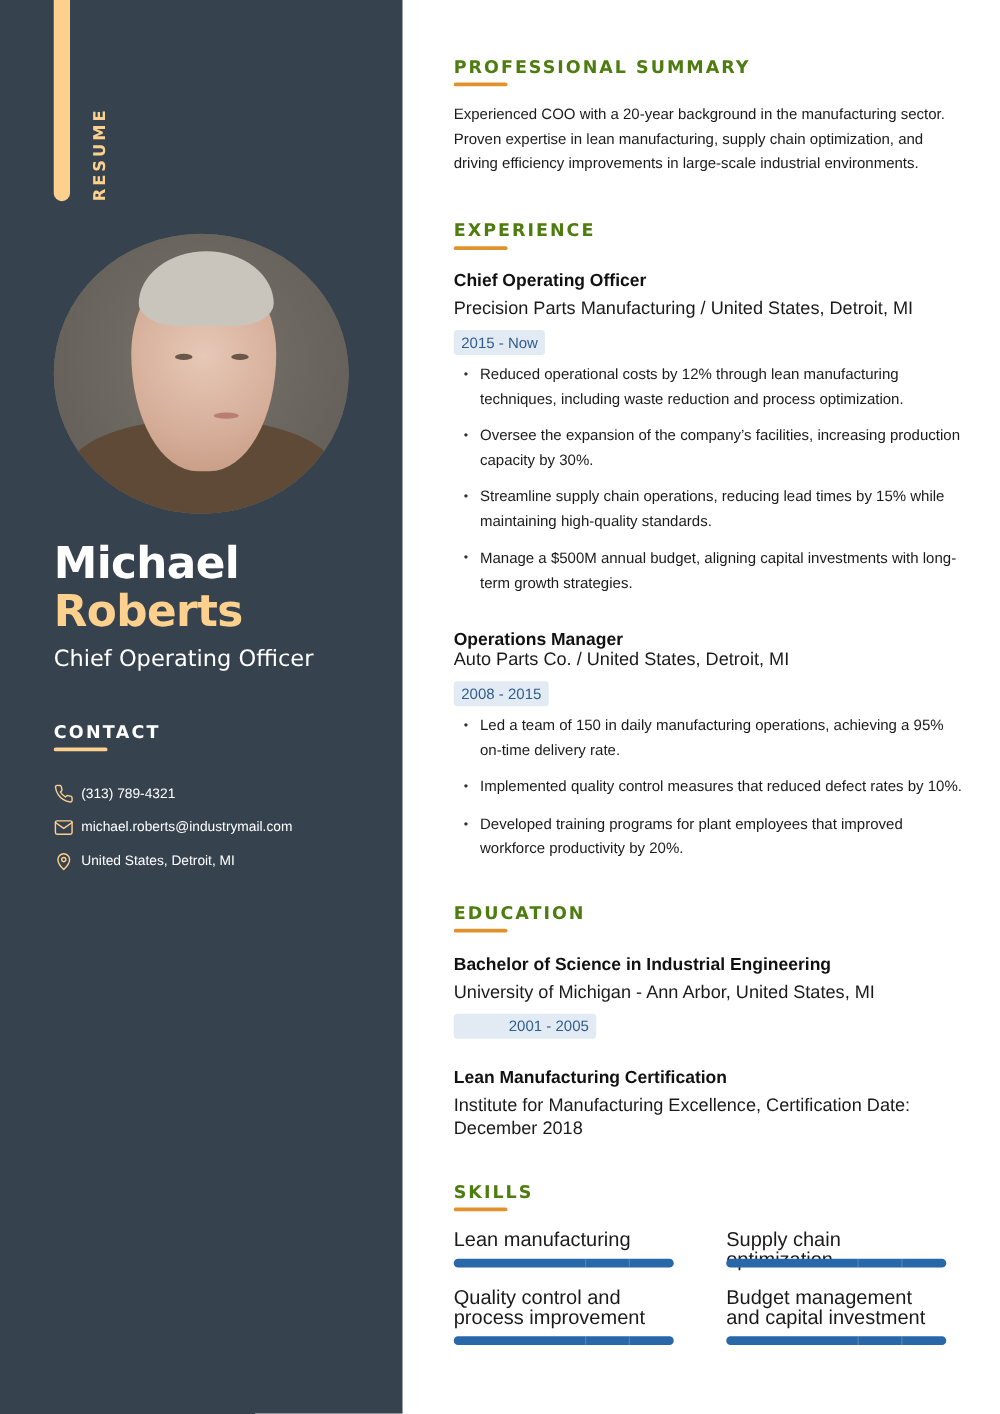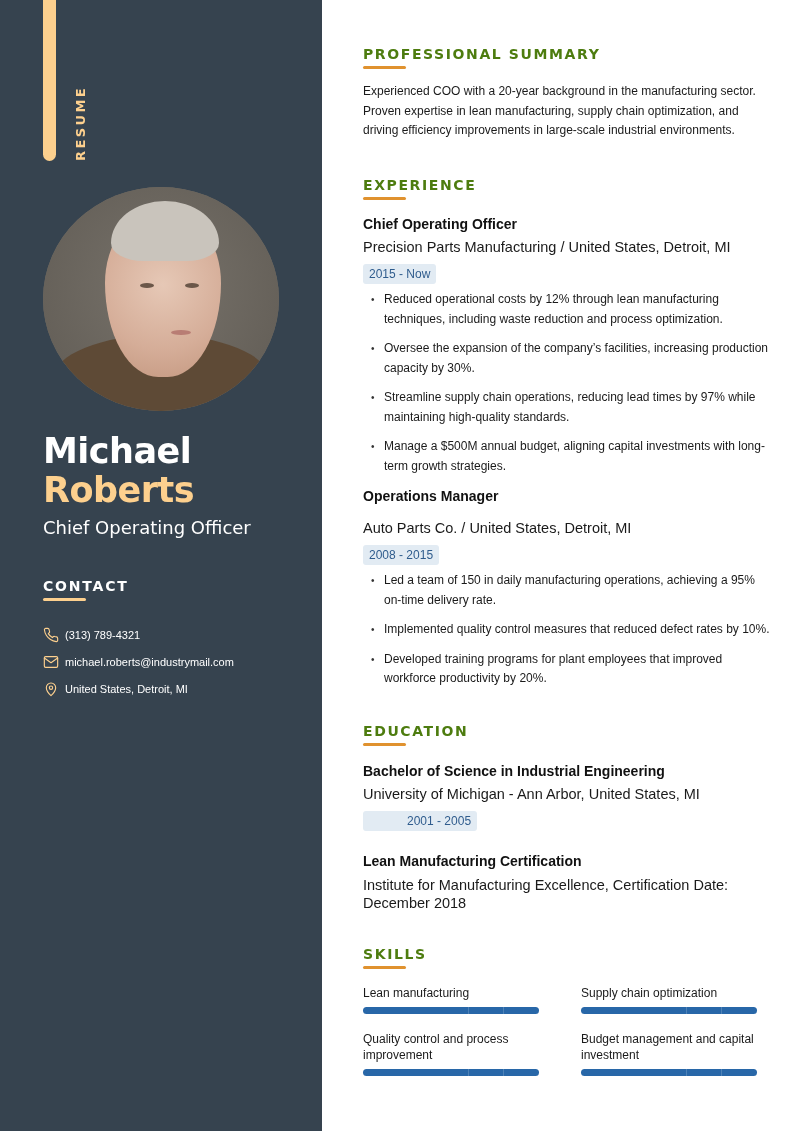--- a/index.html
+++ b/index.html
@@ -35,21 +35,21 @@
   .summary { position: absolute; left: 0; top: 82px; width: 410px; font-size: 12px; line-height: 19.5px; color: #1a1a1a; }
 
   .role-title { position: absolute; left: 0; font-weight: bold; font-size: 14px; color: #111; white-space: nowrap; }
   .role-org { position: absolute; left: 0; font-size: 14.5px; color: #1a1a1a; white-space: nowrap; }
   .badge { position: absolute; left: 0; height: 20px; padding: 0 6px; line-height: 20px; font-size: 12px; color: #2f5c8d; background: #e2ebf3; border-radius: 3px; white-space: nowrap; }
   .bullets { position: absolute; left: 0; width: 410px; list-style: none; }
   .bullets li { position: relative; padding-left: 21px; font-size: 12px; line-height: 19.5px; color: #1a1a1a; margin-bottom: 10px; }
   .bullets li::before { content: "•"; position: absolute; left: 8px; top: 0; font-size: 10px; color: #333; }
 
   .skill { position: absolute; width: 176px; }
-  .skill .label { font-size: 12px; line-height: 16px; color: #1a1a1a; }
+  .skill .label { font-size: 16px; line-height: 16px; color: #1a1a1a; }
   .skill .bar { position: absolute; left: 0; width: 176px; height: 7px; border-radius: 4px; background: #2867a8; overflow: hidden; }
   .skill .bar .seg { position: absolute; top: 0; bottom: 0; width: 1px; background: rgba(255,255,255,0.18); }
 </style>
 </head>
 <body>
 
 <aside class="sidebar">
   <div class="accent-bar"></div>
   <div class="resume-label">RESUME</div>
 
@@ -102,25 +102,25 @@
 
   <div class="sec-heading" style="top:177px;">EXPERIENCE</div>
   <div class="sec-underline" style="top:197px;"></div>
 
   <div class="role-title" style="top:216px;">Chief Operating Officer</div>
   <div class="role-org" style="top:239px;">Precision Parts Manufacturing / United States, Detroit, MI</div>
   <div class="badge" style="top:264px;">2015 - Now</div>
   <ul class="bullets" style="top:290px;">
     <li>Reduced operational costs by 12% through lean manufacturing techniques, including waste reduction and process optimization.</li>
     <li>Oversee the expansion of the company’s facilities, increasing production capacity by 30%.</li>
-    <li>Streamline supply chain operations, reducing lead times by 97% while maintaining high-quality standards.</li>
+    <li>Streamline supply chain operations, reducing lead times by 15% while maintaining high-quality standards.</li>
     <li>Manage a $500M annual budget, aligning capital investments with long-term growth strategies.</li>
   </ul>
 
-  <div class="role-title" style="top:488px;">Operations Manager</div>
+  <div class="role-title" style="top:503px;">Operations Manager</div>
   <div class="role-org" style="top:520px;">Auto Parts Co. / United States, Detroit, MI</div>
   <div class="badge" style="top:545px;">2008 - 2015</div>
   <ul class="bullets" style="top:571px;">
     <li>Led a team of 150 in daily manufacturing operations, achieving a 95% on-time delivery rate.</li>
     <li>Implemented quality control measures that reduced defect rates by 10%.</li>
     <li>Developed training programs for plant employees that improved workforce productivity by 20%.</li>
   </ul>
 
   <div class="sec-heading" style="top:723px;">EDUCATION</div>
   <div class="sec-underline" style="top:743px;"></div>

